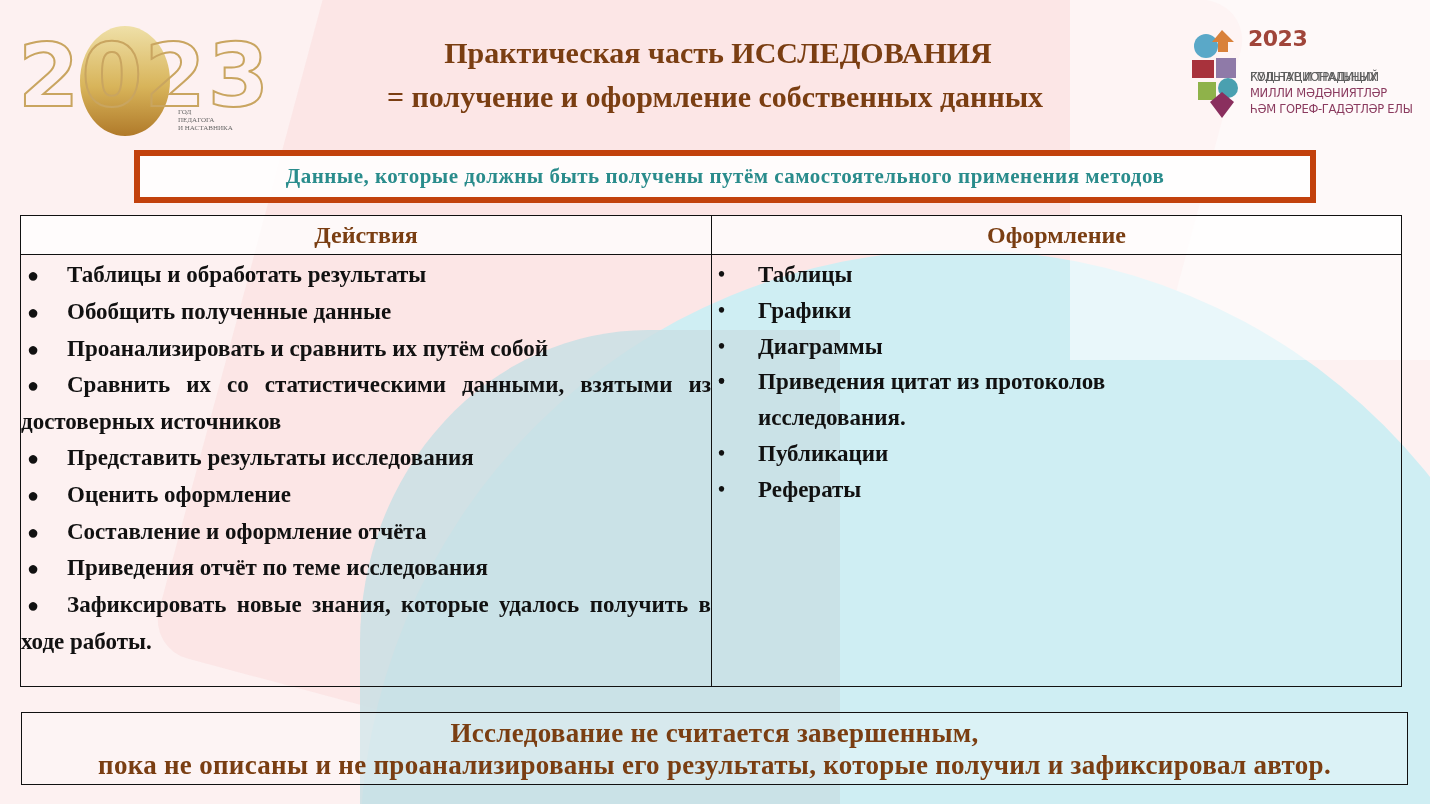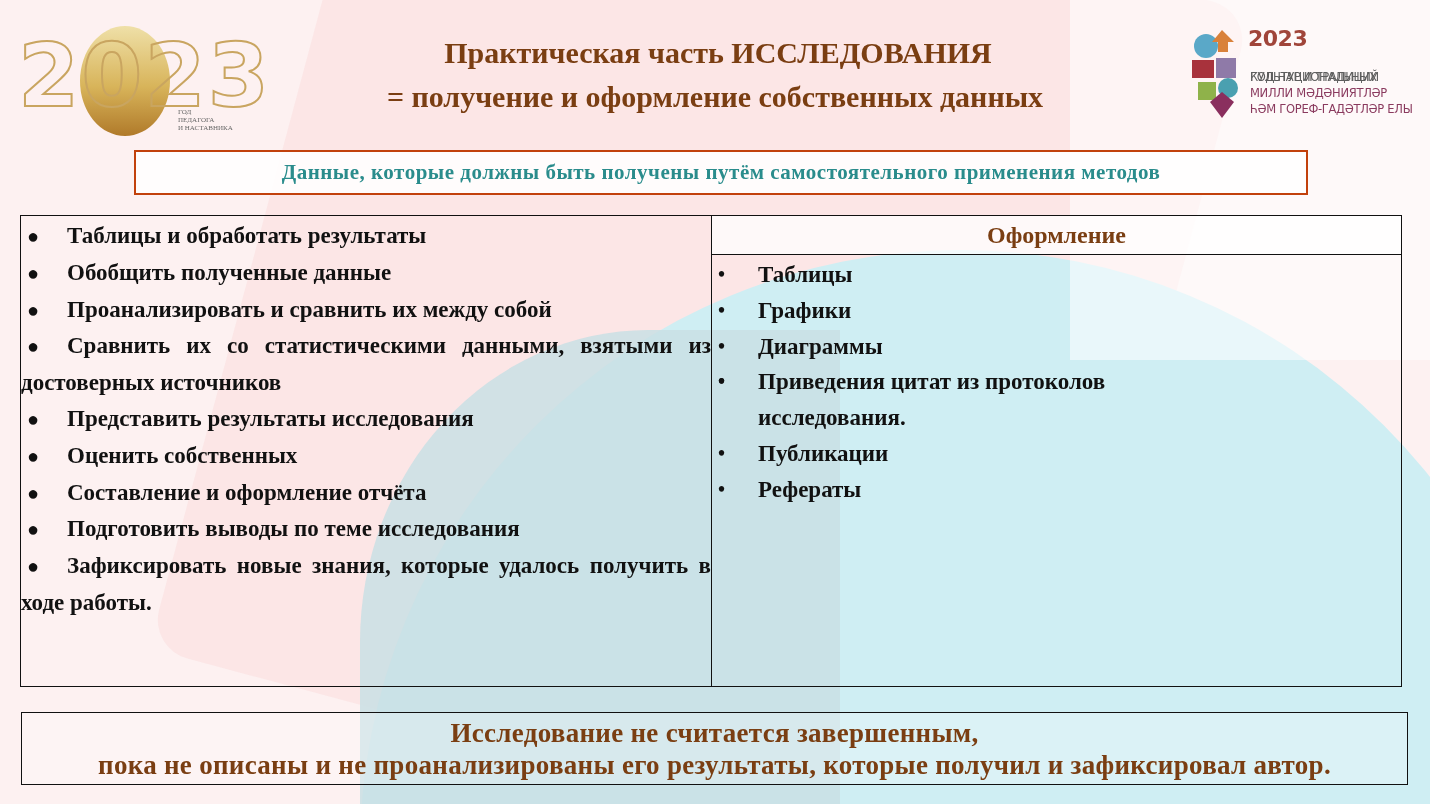--- a/index.html
+++ b/index.html
@@ -62,21 +62,21 @@
     
     .title {
       position: absolute; left: 0; width: 1430px; text-align: center; color: #7a3e12;
       font-weight: bold; font-size: 30px; line-height: 38px;
     }
     .title.t1 { top: 34px; left: 3px; }
     .title.t2 { top: 78px; }
 
     .subtitle-box {
       position: absolute; left: 134px; top: 150px; width: 1170px; height: 41px;
-      border: 2px solid #c2410c; background: rgba(255,255,255,.85);
+      border: 6px solid #c2410c; background: rgba(255,255,255,.85);
       display: flex; align-items: center; justify-content: center;
       color: #2a8c8c; font-weight: bold; font-size: 21px; letter-spacing: .5px;
     }
 
     
     .main-table {
       position: absolute; left: 20px; top: 215px; width: 1382px; height: 472px;
       border: 1.5px solid #111; box-sizing: border-box;
     }
     .col-left, .col-right { position: absolute; top: 0; bottom: 0; }
@@ -147,29 +147,30 @@
 
   <div class="title t1">Практическая часть ИССЛЕДОВАНИЯ</div>
   <div class="title t2">= получение и оформление собственных данных</div>
 
   <div class="subtitle-box">
     <span>Данные, которые должны быть получены путём самостоятельного применения методов</span>
   </div>
 
   <div class="main-table">
     <div class="col-left">
+      <div class="th">Действия</div>
       <ul class="list left-list">
         <li><span class="bullet">●</span><span>Таблицы и обработать результаты</span></li>
         <li><span class="bullet">●</span><span>Обобщить полученные данные</span></li>
-        <li><span class="bullet">●</span><span>Проанализировать и сравнить их между собой</span></li>
+        <li><span class="bullet">●</span><span>Проанализировать и сравнить их путём собой</span></li>
         <li style="padding-left:0;text-indent:0;"><span class="bullet">●</span><span>Сравнить их со статистическими данными, взятыми из достоверных источников</span></li>
         <li><span class="bullet">●</span><span>Представить результаты исследования</span></li>
-        <li><span class="bullet">●</span><span>Оценить собственных</span></li>
+        <li><span class="bullet">●</span><span>Оценить оформление</span></li>
         <li><span class="bullet">●</span><span>Составление и оформление отчёта</span></li>
-        <li><span class="bullet">●</span><span>Подготовить выводы по теме исследования</span></li>
+        <li><span class="bullet">●</span><span>Приведения отчёт по теме исследования</span></li>
         <li style="padding-left:0;text-indent:0;"><span class="bullet">●</span><span>Зафиксировать новые знания, которые удалось получить в ходе работы.</span></li>
       </ul>
     </div>
     <div class="col-right">
       <div class="th">Оформление</div>
       <ul class="list right-list">
         <li><span class="bullet">•</span><span>Таблицы</span></li>
         <li><span class="bullet">•</span><span>Графики</span></li>
         <li><span class="bullet">•</span><span>Диаграммы</span></li>
         <li style="padding-right:30px;"><span class="bullet">•</span></li>

